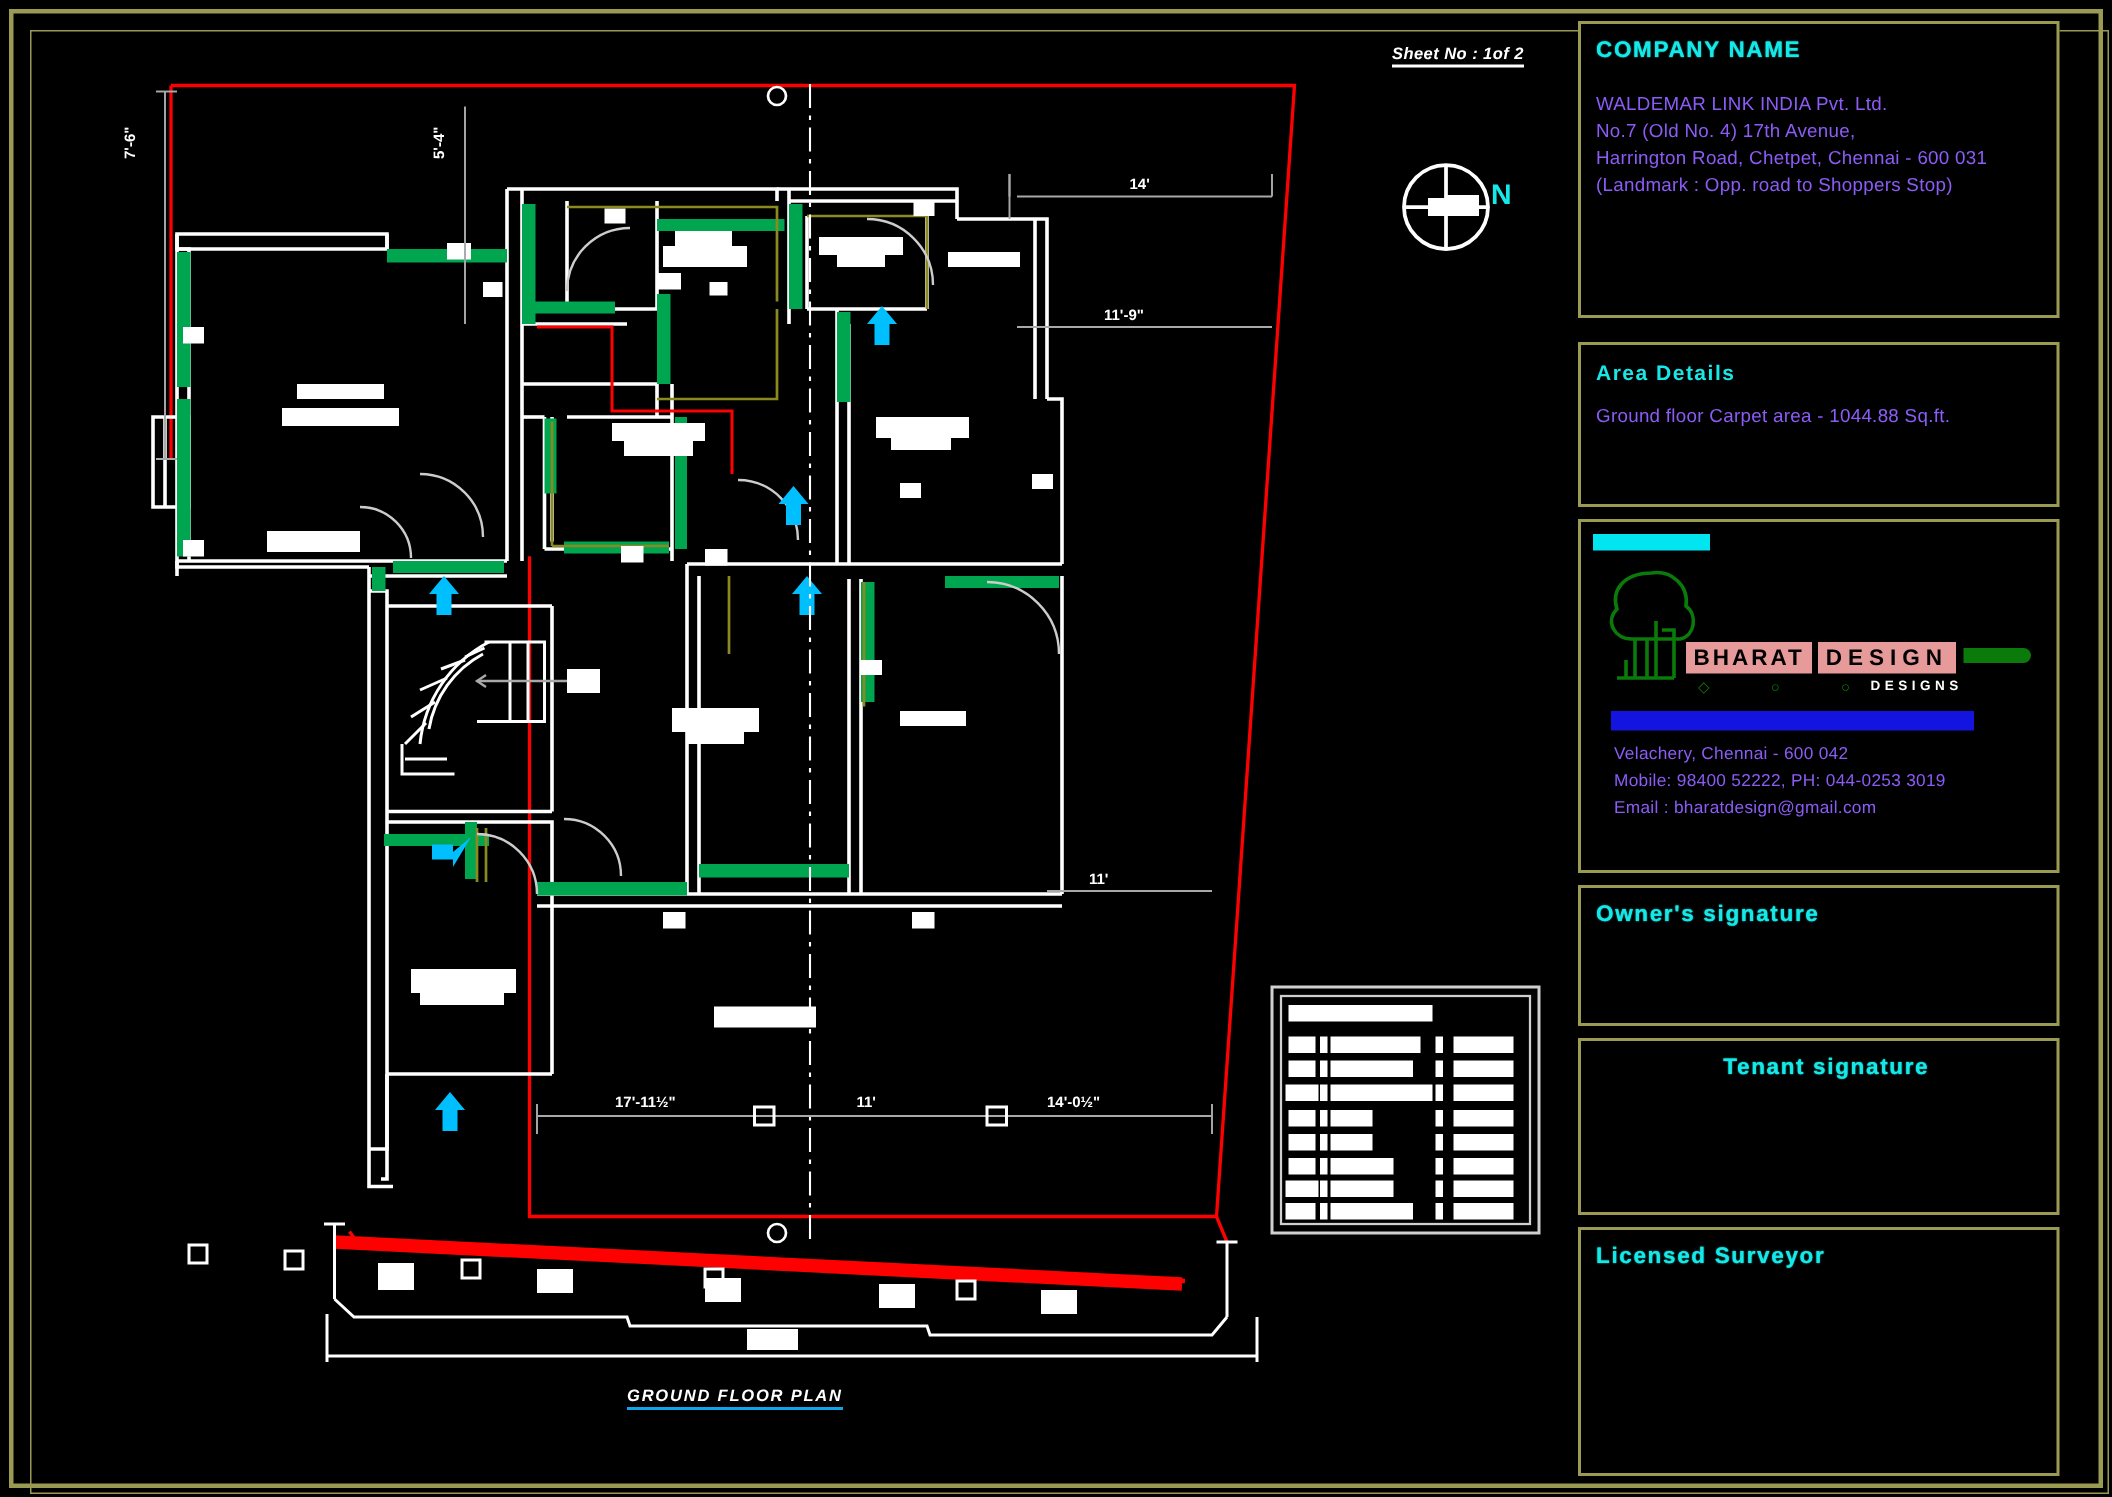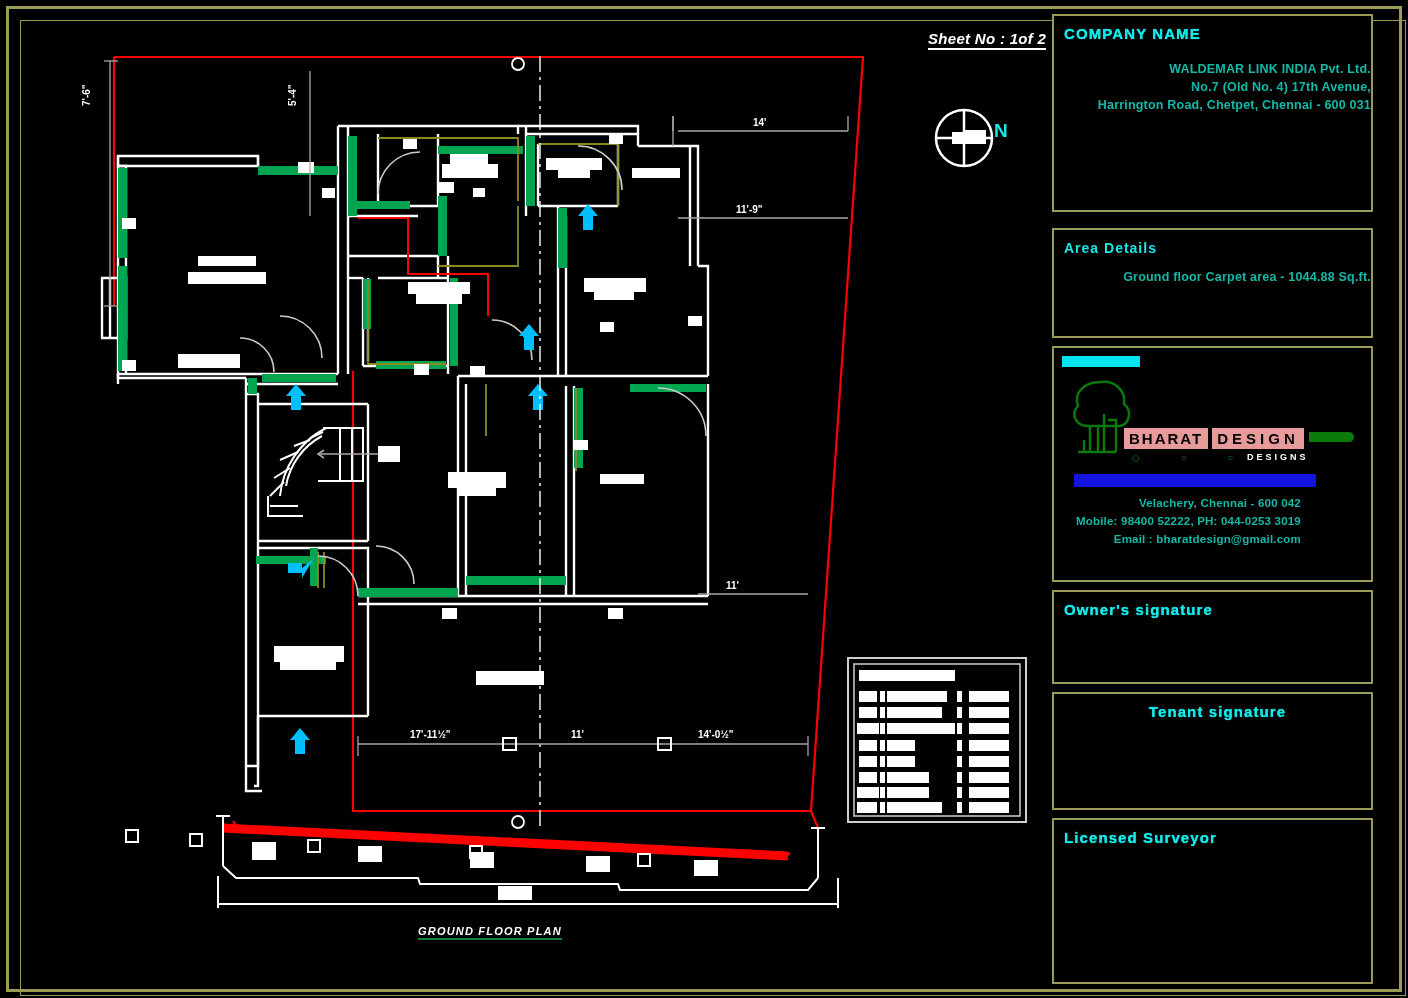--- a/index.html
+++ b/index.html
@@ -34,24 +34,23 @@
   .tb-architect{top:332px;height:236px;}
   .tb-owner{top:576px;height:94px;}
   .tb-tenant{top:678px;height:118px;text-align:center;}
   .tb-surveyor{top:804px;height:166px;}
 
   .tb-head{
     color:#16e8e8;font-size:15px;font-weight:bold;letter-spacing:1.1px;
     padding:9px 0 0 10px;text-shadow:0 0 1px #0ff;
   }
   .tb-line{
-    color:#14b8a6;font-size:12.5px;font-weight:bold;
+    color:#8b5cf6;font-size:12.5px;font-weight:normal;
     padding:1px 0 0 10px;line-height:17px;letter-spacing:.2px;
     white-space:nowrap;
-    text-align:right;
   }
   .tb-line.small{font-size:11.5px;}
   .tb-sub{
     color:#16e8e8;font-size:14px;font-weight:bold;letter-spacing:1px;
     padding:10px 0 4px 10px;
   }
 
   
   .logo-wrap{position:relative;width:100%;height:100%;padding-left:46px;}
   .logo-cyanbar{position:absolute;left:8px;top:8px;width:78px;height:11px;background:#00e5ef;}
@@ -72,34 +71,34 @@
     position:absolute;left:193px;top:104px;color:#fff;
     font-size:9px;font-weight:bold;letter-spacing:3px;
   }
   .logo-dots{position:absolute;left:78px;top:104px;color:#0a7a0a;font-size:10px;letter-spacing:19px;}
   .logo-bluebar{position:absolute;left:20px;top:126px;width:242px;height:13px;background:#1414e0;}
   .logo-contact{position:absolute;left:22px;top:146px;}
 
   
   .sheet-no{
     position:absolute;left:928px;top:30px;
-    color:#ffffff;font-size:15px;font-weight:bold;letter-spacing:.3px;
+    color:#ffffff;font-size:11px;font-weight:bold;letter-spacing:.3px;
     border-bottom:2px solid #ffffff;padding-bottom:1px;
     font-style:italic;
   }
 
   
   .drawing{position:absolute;left:18px;top:16px;width:1026px;height:966px;}
   .drawing svg{display:block;}
 
   
   .plan-title{
     position:absolute;left:418px;top:925px;
     color:#ffffff;font-size:11px;font-weight:bold;letter-spacing:1.2px;
-    border-bottom:2px solid #15803d;padding-bottom:1px;font-style:italic;
+    border-bottom:2px solid #0ea5e9;padding-bottom:1px;font-style:italic;
   }
 
   
   .compass{position:absolute;left:930px;top:100px;width:96px;height:80px;}
   .compass-n{
     position:absolute;left:64px;top:20px;color:#16e8e8;
     font-size:19px;font-weight:bold;
   }
 
   
@@ -470,20 +469,21 @@
   </div>
 
   <div class="titleblock">
 
     <div class="tb-cell tb-company">
       <div class="tb-head">COMPANY NAME</div>
       <div style="height:18px"></div>
       <div class="tb-line">WALDEMAR LINK INDIA Pvt. Ltd.</div>
       <div class="tb-line">No.7 (Old No. 4) 17th Avenue,</div>
       <div class="tb-line">Harrington Road, Chetpet, Chennai - 600 031</div>
+      <div class="tb-line">(Landmark : Opp. road to Shoppers Stop)</div>
     </div>
 
     <div class="tb-cell tb-area">
       <div class="tb-sub">Area Details</div>
       <div style="height:8px"></div>
       <div class="tb-line">Ground floor Carpet area - 1044.88 Sq.ft.</div>
     </div>
 
     <div class="tb-cell tb-architect">
       <div class="logo-wrap">

